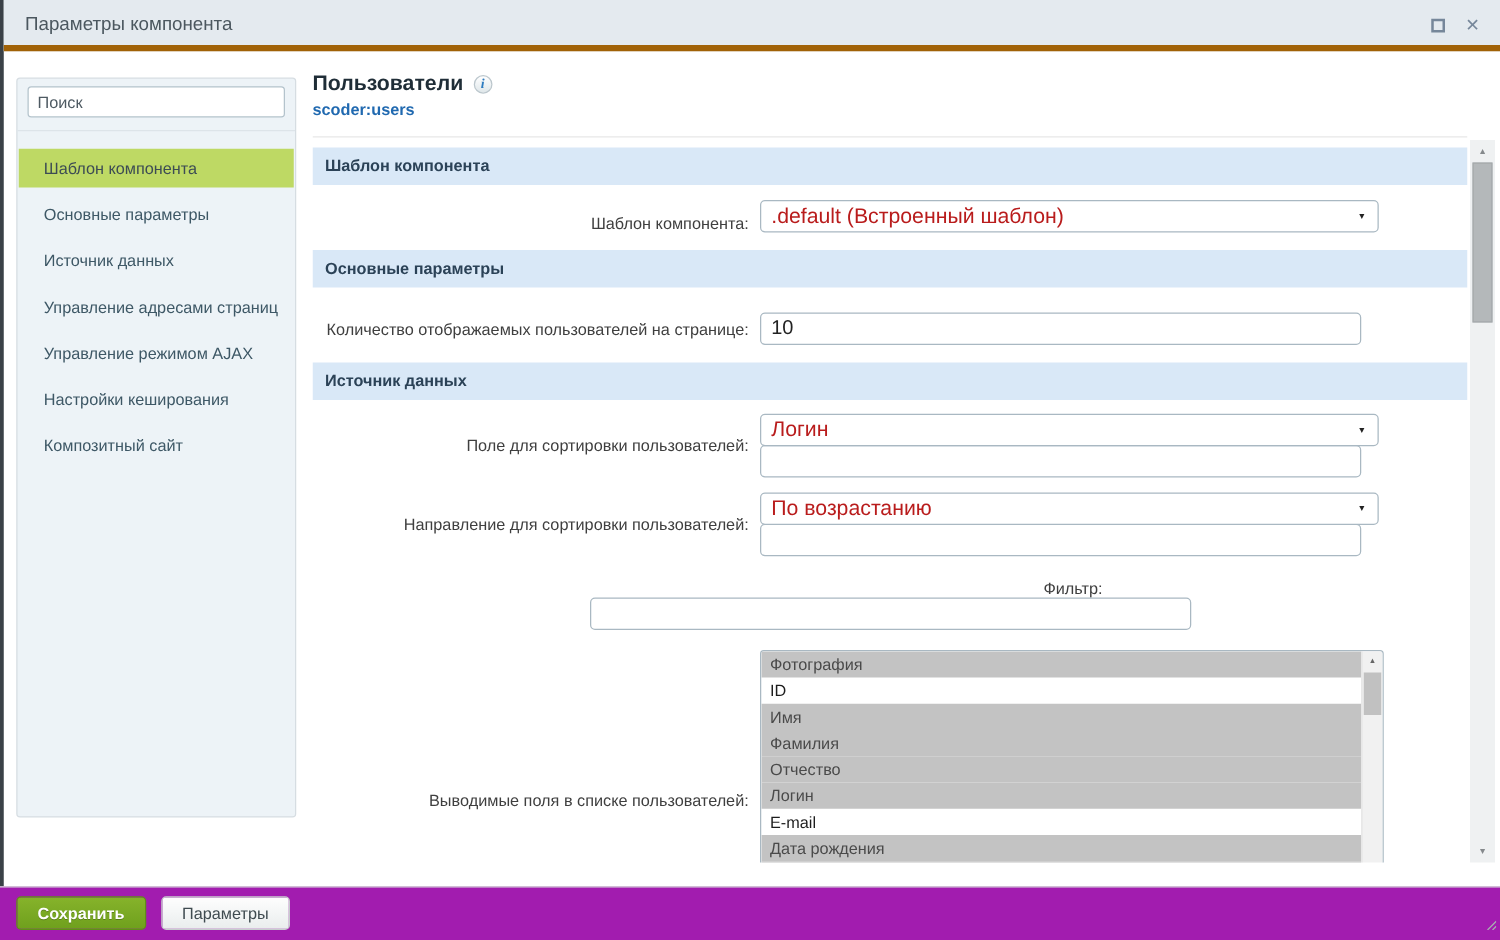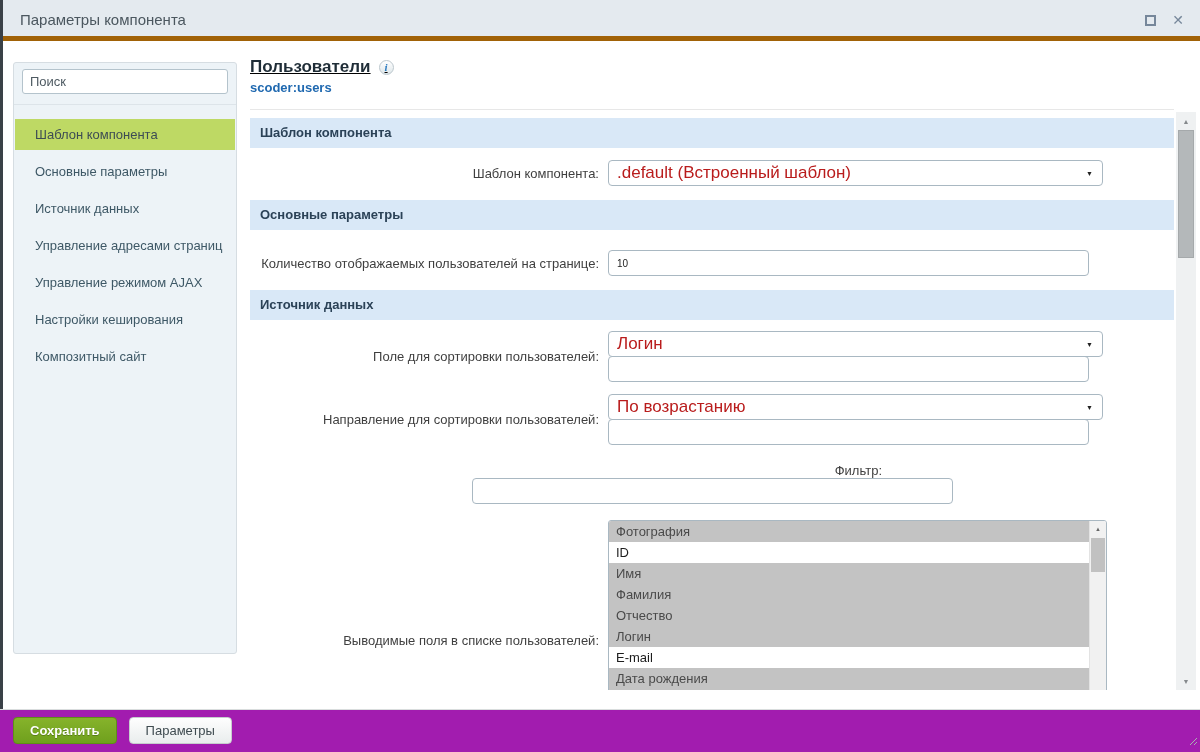--- a/index.html
+++ b/index.html
@@ -27,52 +27,52 @@
                   font-family:inherit; font-size:13px; color:#333; padding:0 7px; outline:none; }
   .search-input::placeholder { color:#4e5a62; opacity:1; }
   .sidebar-divider { border:none; border-top:1px solid #dde4e9; margin:10px 0 14px; }
   .menu-item { height:31px; line-height:31px; margin:0 1px 6px; padding-left:20px;
                font-size:13px; color:#3e5866; cursor:pointer; white-space:nowrap; }
   .menu-item.selected { background:#bed964; color:#3d4c54; }
 
   
   .content { position:absolute; left:250px; top:55px; width:924px; height:635px; overflow:hidden; background:#fff; }
   .page-head { padding-top:2px; height:55px; border-bottom:1px solid #e7e7e7; }
-  .head-row { display:flex; align-items:center; gap:8px;text-decoration:underline; }
+  .head-row { display:flex; align-items:center; gap:8px; }
   .page-title { font-size:17px; font-weight:bold; color:#1f2d37; }
   .info-icon { width:15px; height:15px; border:1px solid #bcc7cd; border-radius:50%;
                background:linear-gradient(#ffffff,#dfe7ea); display:inline-flex;
                align-items:center; justify-content:center; cursor:pointer;
                font-family:"Liberation Serif", serif; font-style:italic; font-weight:bold;
                font-size:11px; color:#2e7cc0; }
   .page-subtitle { margin-top:3px; font-size:13px; font-weight:bold; color:#2069b0; }
 
   .section-bar { height:30px; line-height:30px; background:#d9e8f7; color:#2b4257;
                  font-size:13px; font-weight:bold; padding-left:10px; }
   .sb-1 { margin-top:8px; }
   .sb-2 { margin-top:14px; }
   .sb-3 { margin-top:14px; }
 
   .form-row { display:flex; align-items:center; }
-  .row-1 { margin-top:12px; }
+  .row-1 { margin-top:12px;align-items:flex-end; }
   .row-2 { margin-top:20px; }
   .row-3 { margin-top:11px; }
   .row-4 { margin-top:12px; }
   .row-5 { margin-top:18px;flex-direction:column; }
   .row-6 { margin-top:16px; }
   .form-label { width:358px; text-align:right; padding-right:9px; font-size:13px; color:#3f3f3f; }
 
   .select-box { position:relative; width:495px; height:26px; background:#fff;
                 border:1px solid #a9b8c2; border-radius:4px; cursor:pointer; }
   .select-box .sel-text { display:block; line-height:24px; padding:0 22px 0 8px; font-size:17px; color:#b91c1c;
                           overflow:hidden; white-space:nowrap; }
   .dropdown-arrow { position:absolute; right:9px; top:9px; font-size:7px; color:#222; line-height:1; }
 
   .text-input { width:481px; height:26px; border:1px solid #a9b8c2; border-radius:4px;
-                background:#fff; font-family:inherit; font-size:10px; color:#222; padding:0 8px; outline:none; }
+                background:#fff; font-family:inherit; font-size:16px; color:#222; padding:0 8px; outline:none; }
   .stacked .text-input { margin-top:-1px; display:block; }
 
   .listbox { width:499px; height:240px; border:1px solid #a9b8c2; border-radius:3px;
              background:#fff; display:flex; overflow:hidden; }
   .lb-options { flex:1; overflow:hidden; }
   .lb-option { height:21px; line-height:21px; padding-left:7px; font-size:13px; color:#1d1d1d;
                white-space:nowrap; cursor:pointer; }
   .lb-option.sel { background:#c3c3c3; color:#4a4a4a; }
   .lb-scrollbar { width:17px; background:#f1f1f1; position:relative; border-left:1px solid #e3e3e3; }
   .lb-scroll-up { height:16px; display:flex; align-items:center; justify-content:center;

